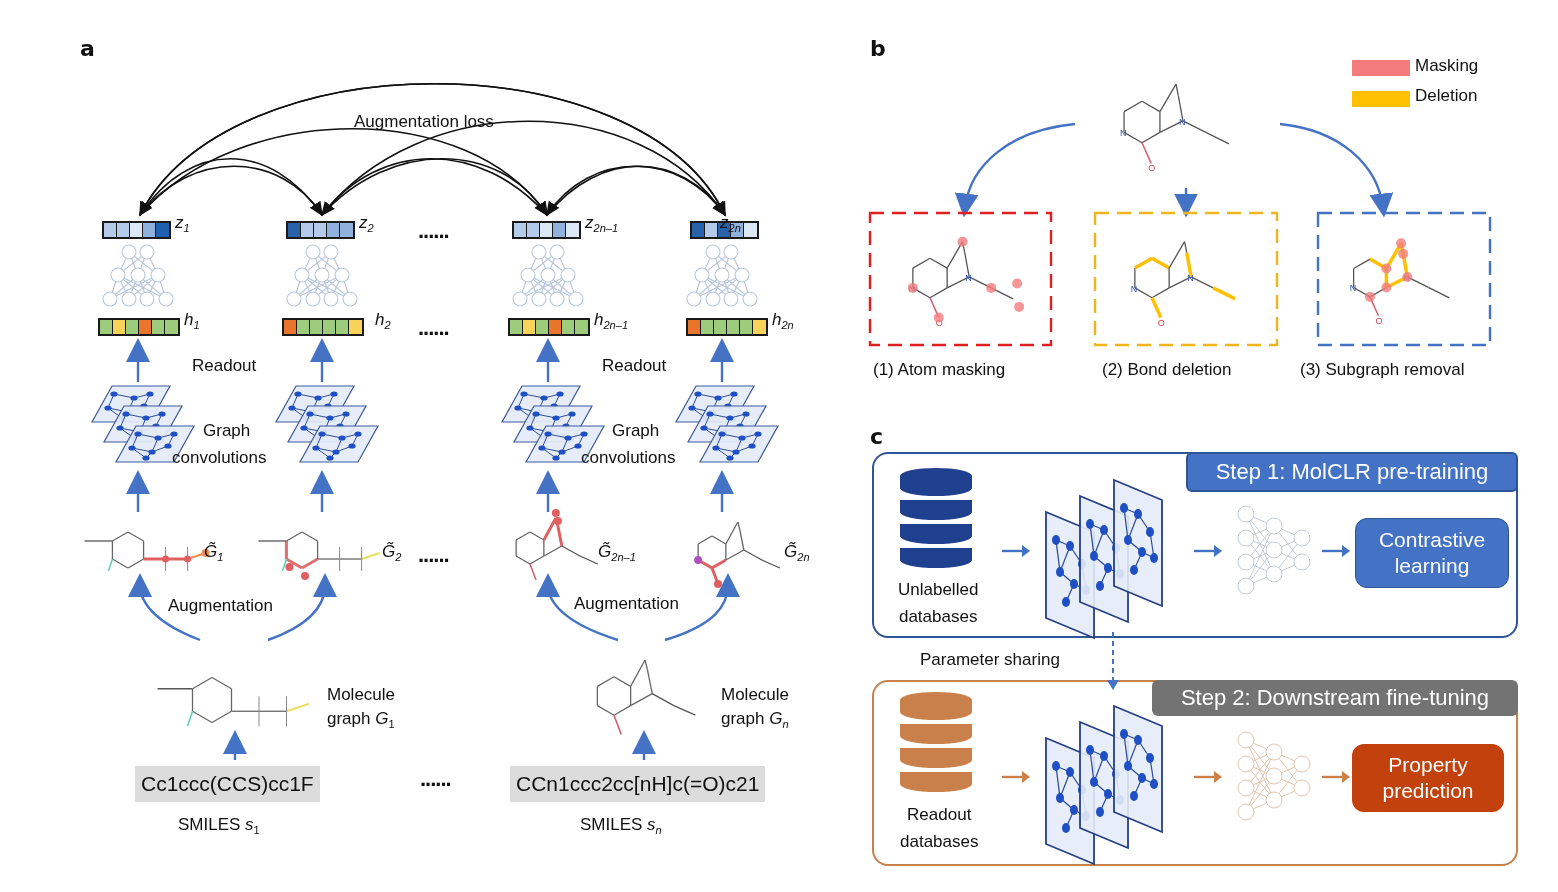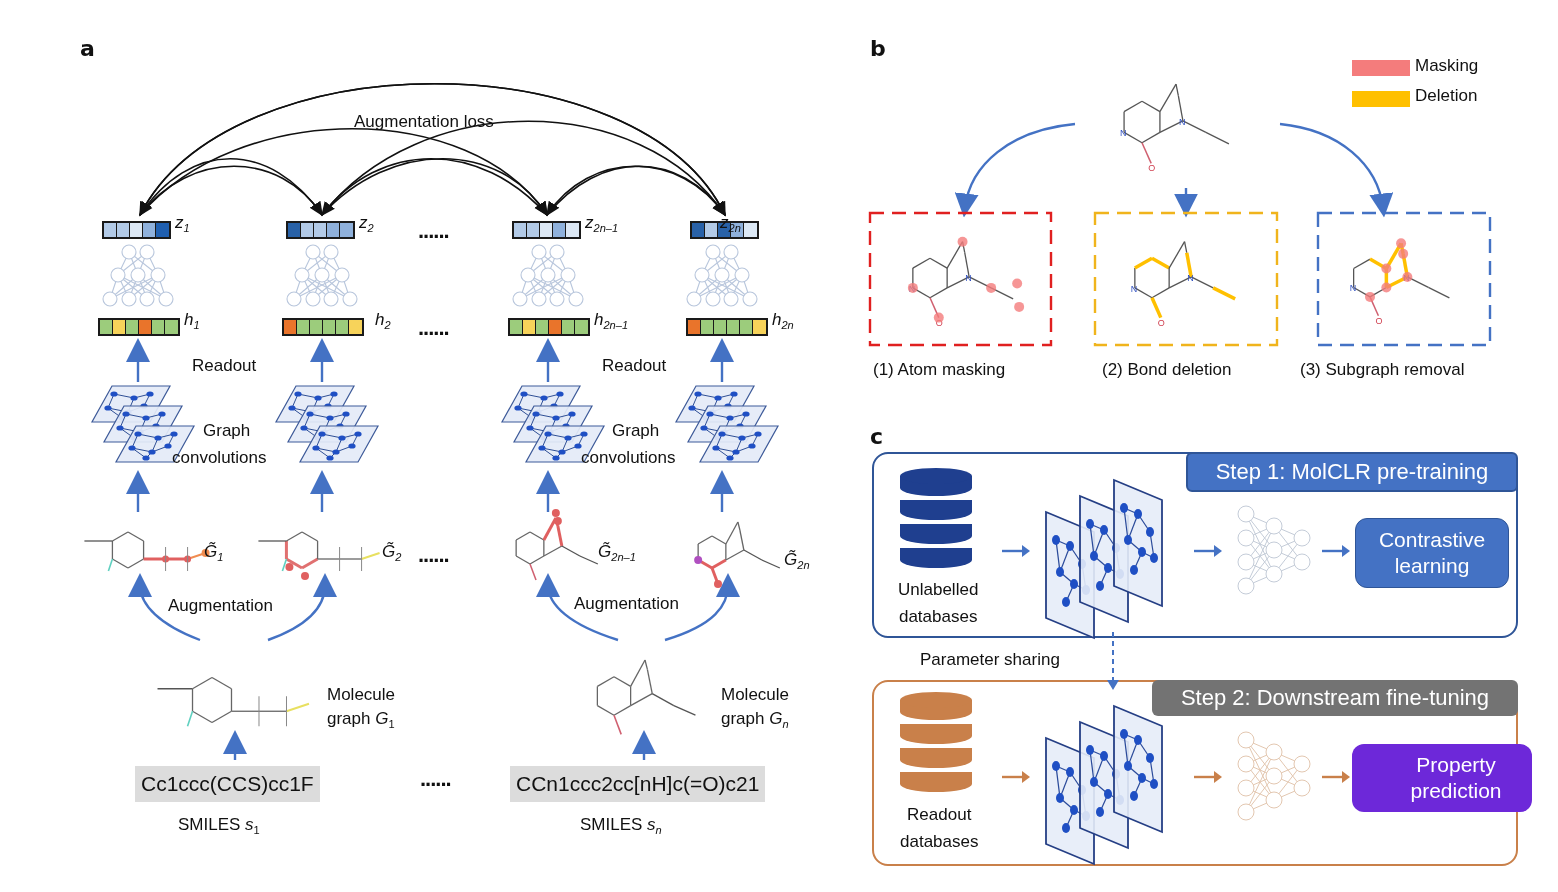--- a/index.html
+++ b/index.html
@@ -593,21 +593,21 @@
       <line x1="652.2276877526613" y1="693.6" x2="673.8276877526613" y2="705.6" stroke="#555" stroke-width="1.3"></line>
       <line x1="673.8276877526613" y1="705.6" x2="695.4276877526613" y2="715.2" stroke="#555" stroke-width="1.3"></line>
       <line x1="614" y1="715.2" x2="621.2" y2="734.4000000000001" stroke="#d06070" stroke-width="1.6"></line>
     </g>
   </svg>
 
 <div class="txt it" style="left:204px;top:542px;"><span>G̃</span><sub>1</sub></div>
 <div class="txt it" style="left:382px;top:542px;"><span>G̃</span><sub>2</sub></div>
 <div class="dots" style="left:418px;top:542px;">......</div>
 <div class="txt it" style="left:598px;top:542px;"><span>G̃</span><sub>2n–1</sub></div>
-<div class="txt it" style="left:784px;top:542px;margin-top:8px;"><span>G̃</span><sub>2n</sub></div>
+<div class="txt it" style="left:784px;top:542px;"><span>G̃</span><sub>2n</sub></div>
 
 <div class="txt" style="left:327px;top:685px;">
   <div>Molecule</div>
   <div style="margin-top:4px;"><span>graph </span><span class="it">G</span><sub>1</sub></div>
 </div>
 <div class="txt" style="left:721px;top:685px;">
   <div>Molecule</div>
   <div style="margin-top:4px;"><span>graph </span><span class="it">G</span><sub class="it">n</sub></div>
 </div>
 
@@ -949,18 +949,18 @@
       <div>learning</div>
     </div>
 </div>
 
 <div class="txt" style="left:920px;top:650px;">Parameter sharing</div>
 
 <div class="txt" style="left:900px;top:801px;line-height:27px;text-align:center;">
   <div>Readout</div>
     <div>databases</div>
 </div>
-<div class="pill" style="left:1352px;top:744px;width:152px;height:68px;background:#6d28d9;padding-left:28px;">
+<div class="pill" style="left:1352px;top:744px;width:152px;height:68px;background:#c2410c;">
   <div>
       <div>Property</div>
       <div>prediction</div>
     </div>
 </div>
 
 </body></html>

